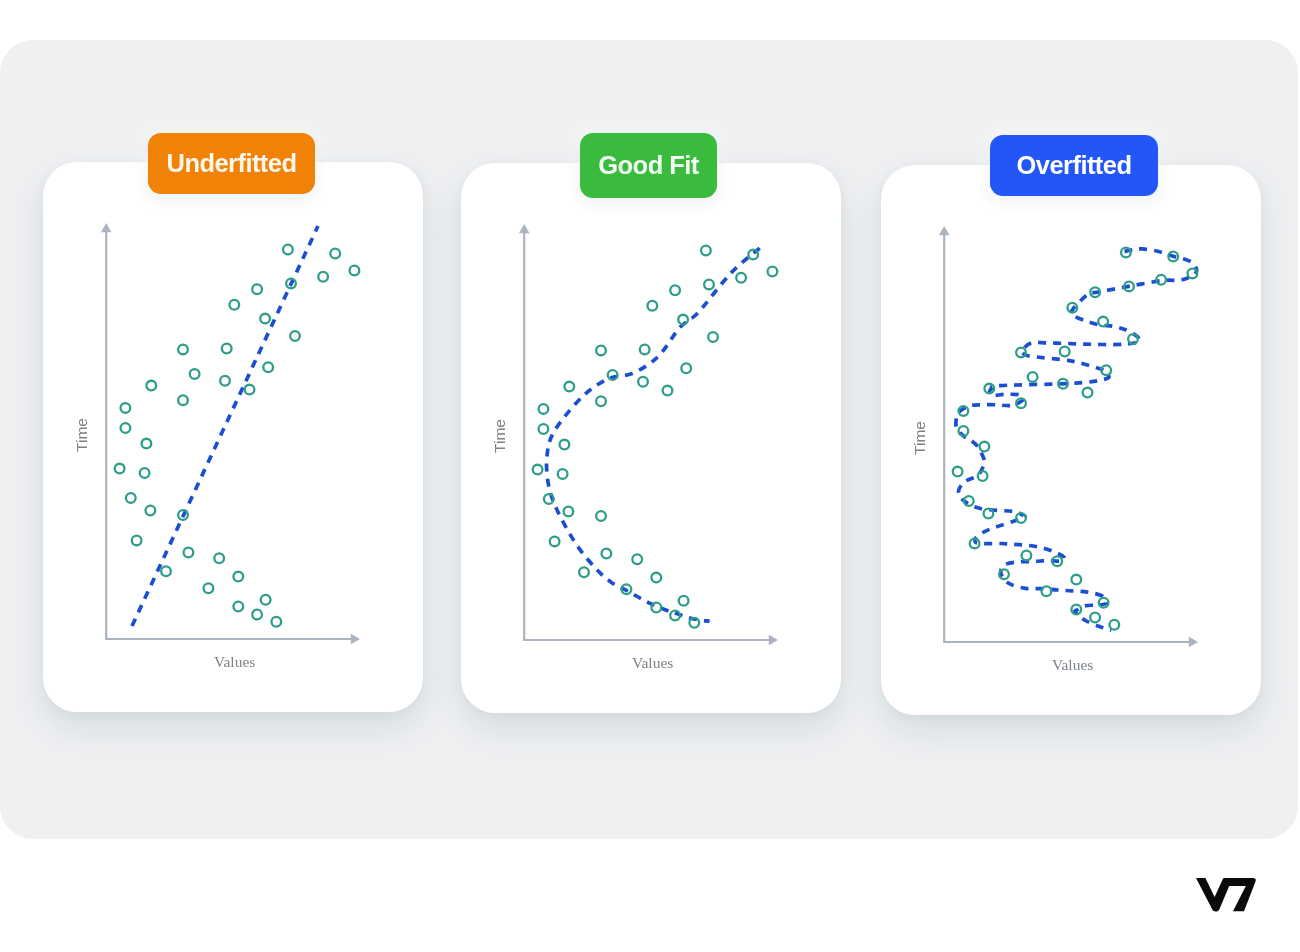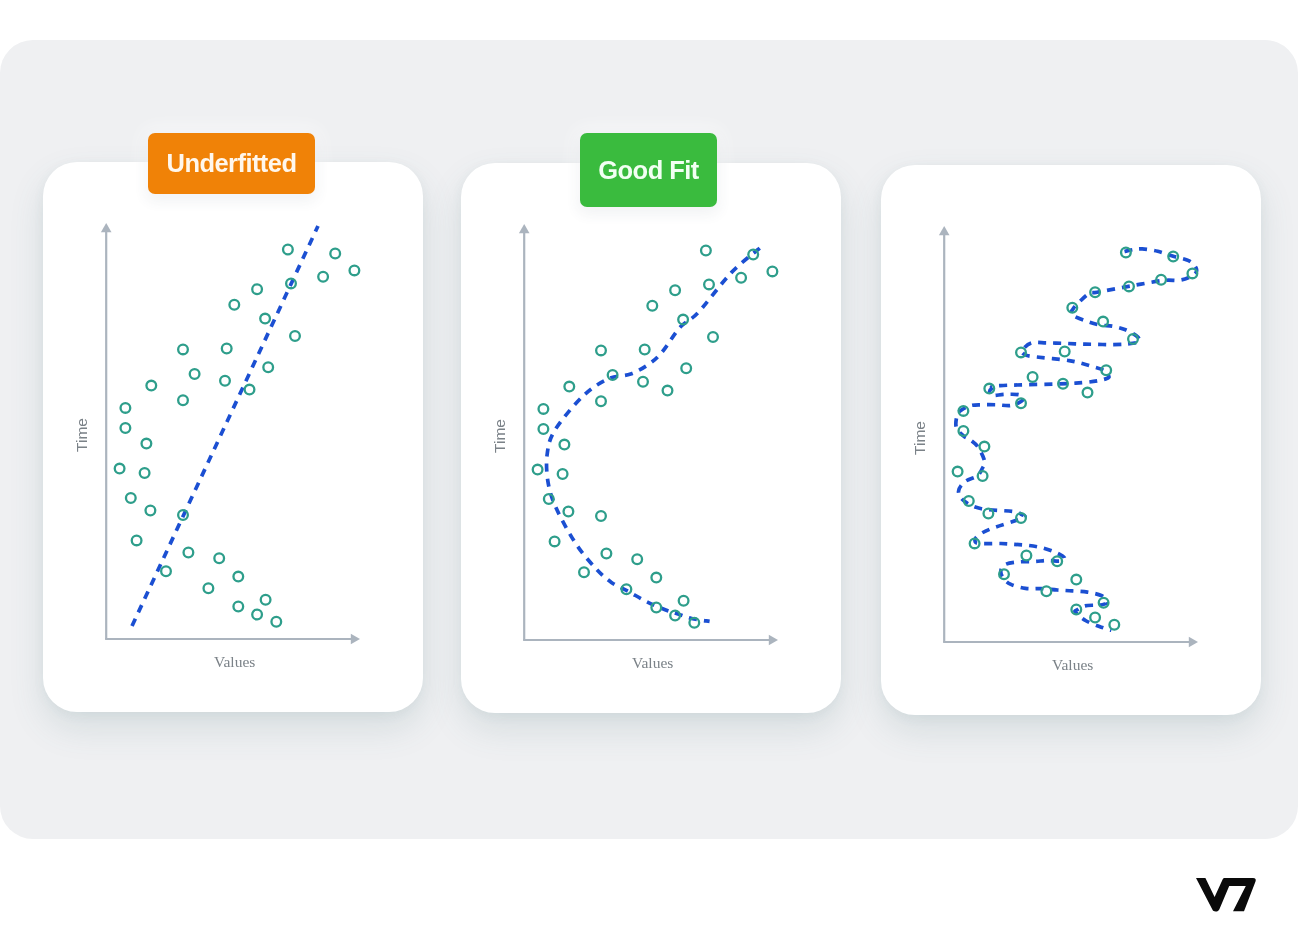--- a/index.html
+++ b/index.html
@@ -2,21 +2,21 @@
 <html><head>
 <meta charset="utf-8">
 <style>
   html,body{margin:0;padding:0;background:#ffffff;}
   body{width:1300px;height:952px;font-family:"Liberation Sans",sans-serif;overflow:hidden;}
   #stage{position:relative;width:1300px;height:952px;background:#fff;}
   .panel{position:absolute;left:0px;top:40px;width:1298px;height:799px;border-radius:33px;background:#eff0f2;}
   .card{position:absolute;background:#ffffff;border-radius:34px;
         box-shadow:0 16px 34px rgba(72,112,122,0.15), 0 3px 12px rgba(72,112,122,0.06);}
   .badge{position:absolute;display:flex;align-items:center;justify-content:center;
-         border-radius:7px;font-weight:bold;font-size:25.5px;letter-spacing:-0.55px;
+         border-radius:13px;font-weight:bold;font-size:25.5px;letter-spacing:-0.55px;
          box-shadow:0 0 18px 6px rgba(255,255,255,0.55), 0 5px 14px rgba(70,85,105,0.13);}
   .xlab{position:absolute;font-size:15.5px;text-align:center;font-family:Liberation Serif, serif;}
   .ylab{position:absolute;font-size:15.5px;transform:rotate(-90deg);transform-origin:50% 50%;white-space:nowrap;}
   .plot{position:absolute;left:0;top:0;}
   .logo{position:absolute;}
 </style>
 </head>
 <body style="background: rgb(255, 255, 255);">
 
 <div id="stage">
@@ -166,14 +166,15 @@
         <div class="xlab" style="left: 71.7px; top: 491px; width: 240px; color: rgb(123, 130, 136);">Values</div>
         <div class="ylab" style="left: 6.5px; top: 263.5px; width: 64px; height: 18px; line-height: 18px; text-align: center; color: rgb(123, 130, 136);">Time</div>
       </div>
     </div>
   <div class="logo" style="left:1196px;top:878px;">
     <svg width="61" height="34" viewBox="0 0 61 34" aria-label="V7">
       <path fill="#0a0a0a" d="M0.0 0.0 L9.4 0.0 L18.6 18.9 L26.6 1.4 C27.1 0.4 27.9 0.0 29.0 0.0 L57.0 0.0 C59.5 0.0 60.3 1.6 59.5 3.4 L48.0 33.3 L37.0 33.3 L49.8 8.1 L33.2 8.1 L23.4 31.2 C22.6 32.9 21.5 33.6 19.7 33.6 C17.9 33.6 16.9 32.9 16.1 31.1 Z"></path>
     </svg>
   </div>
 <div class="badge" style="left: 148px; top: 133px; width: 167px; height: 61px; background: rgb(240, 130, 7); color: rgb(255, 247, 236);">Underfitted</div>
-    <div class="badge" style="left: 580px; top: 133px; width: 137px; height: 74px; background: rgb(58, 187, 62); color: rgb(242, 255, 243);">Good Fit</div>
+    <div class="badge" style="left: 580px; top: 133px; width: 137px; height: 65px; background: rgb(58, 187, 62); color: rgb(242, 255, 243);">Good Fit</div>
+    <div class="badge" style="left: 990px; top: 135px; width: 168px; height: 61px; background: rgb(35, 86, 246); color: rgb(255, 255, 255);">Overfitted</div>
   </div>
 
 </body></html>

